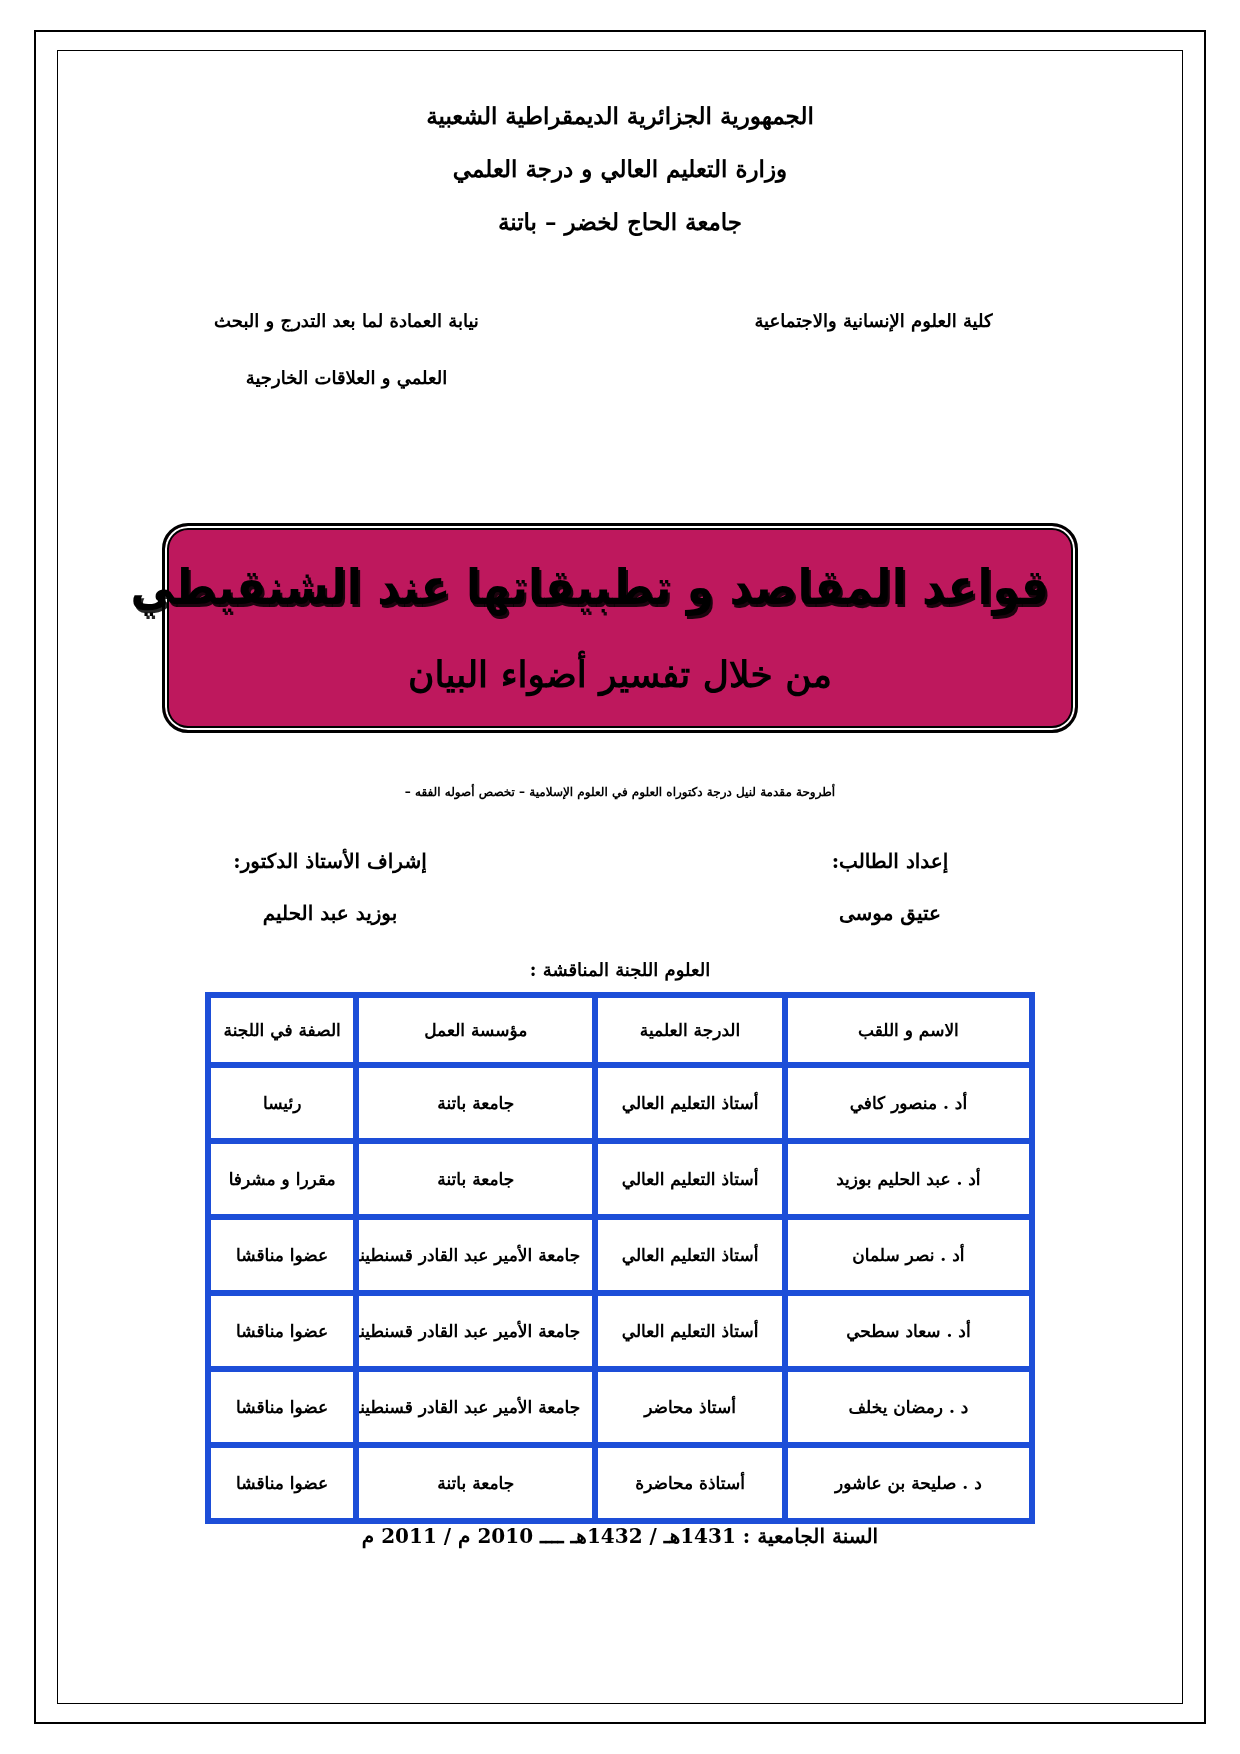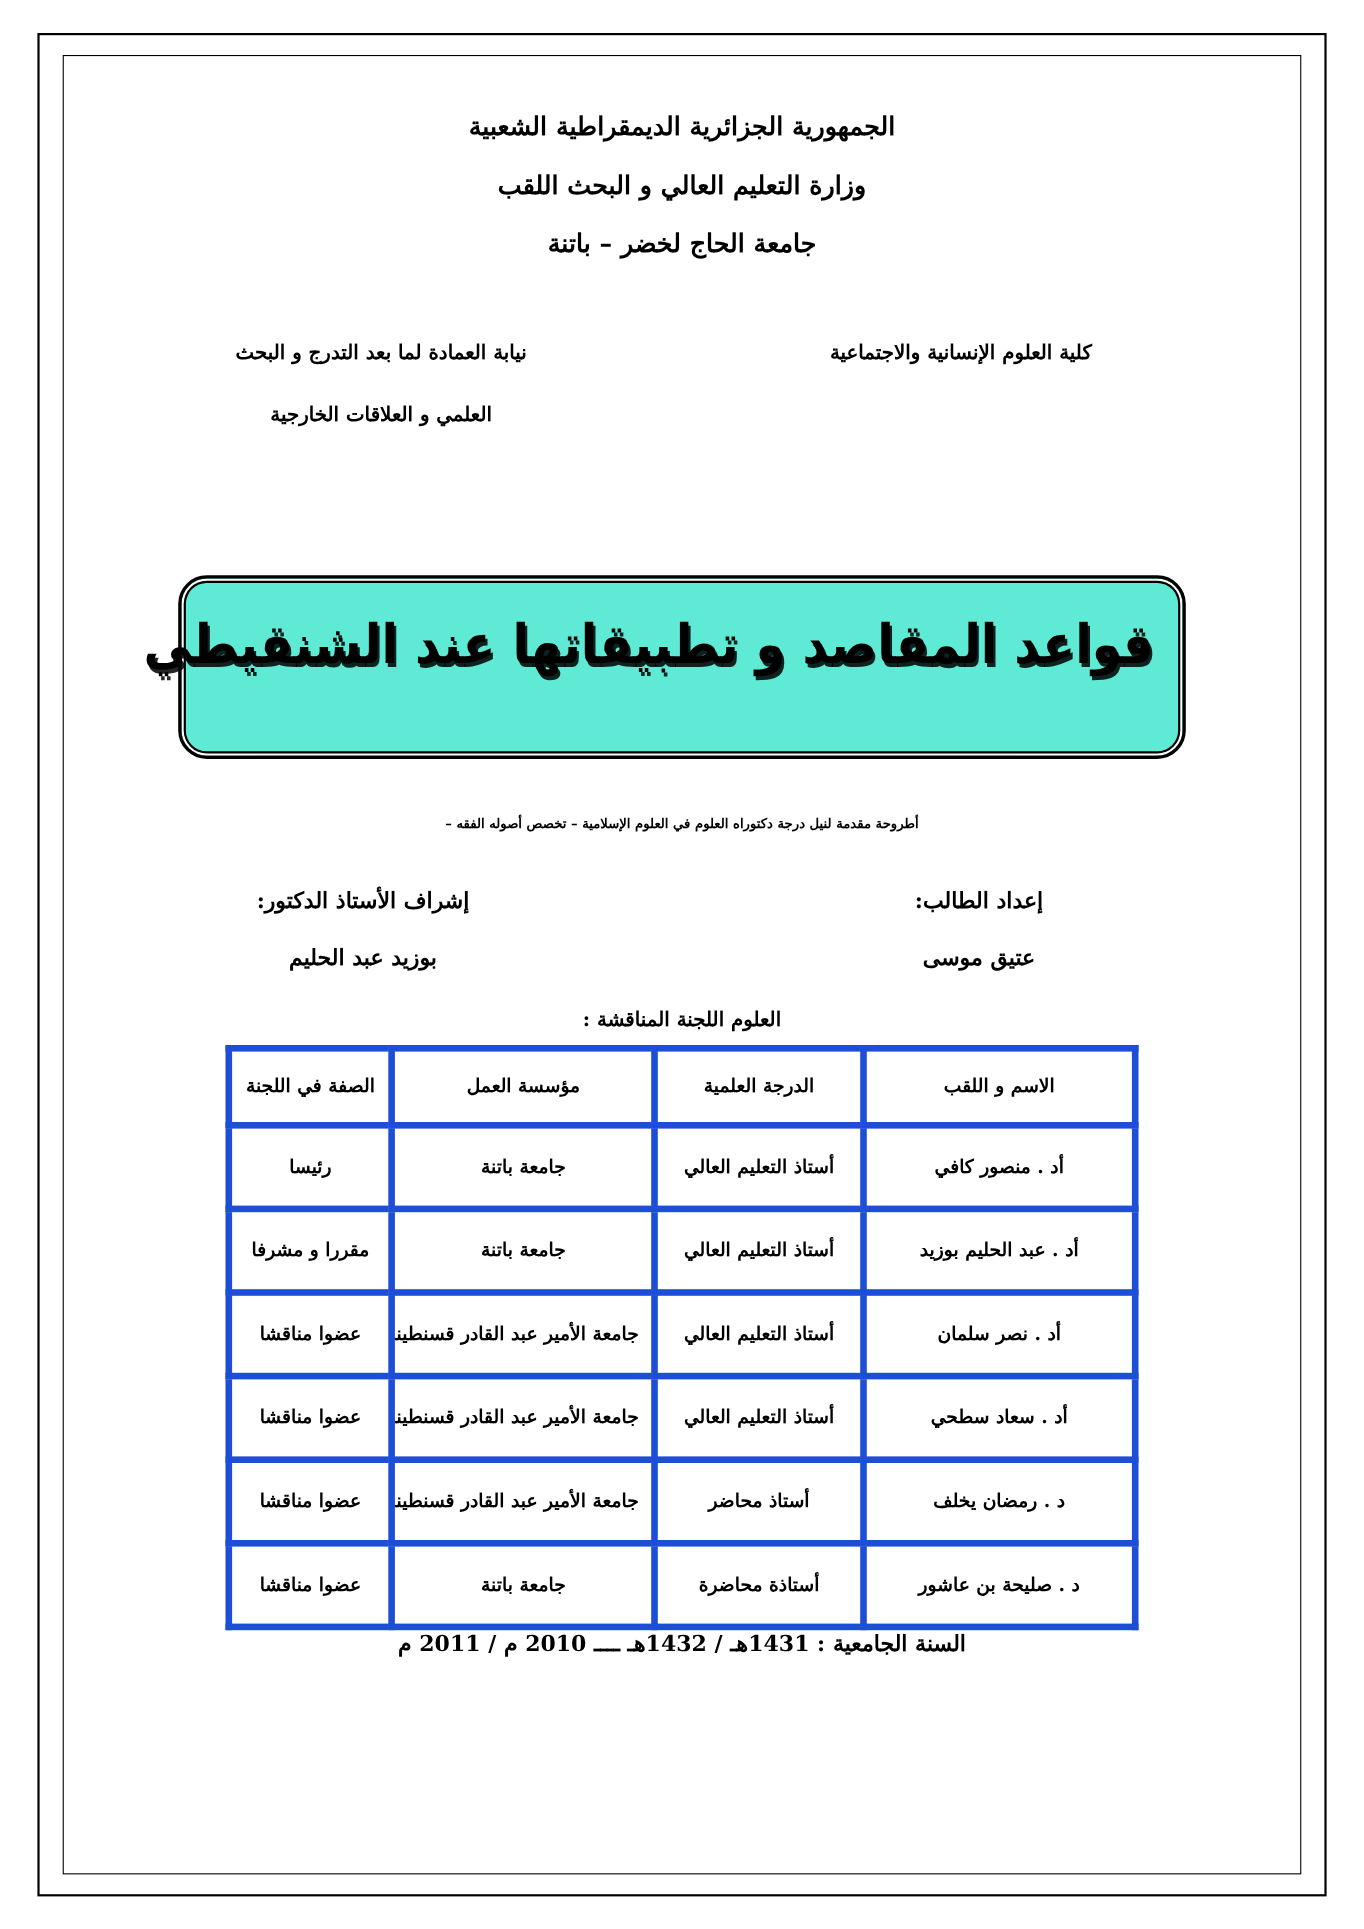--- a/index.html
+++ b/index.html
@@ -85,21 +85,21 @@
     justify-content: center;
   }
   .title-box {
     width: 916px;
     border: 3px solid #000;
     border-radius: 26px;
     box-shadow: 0 0 0 2px #fff inset, 0 0 0 4px #000 inset;
     padding: 36px 26px 34px 26px;
     box-sizing: border-box;
     text-align: center;
-    background: #5eead4;
+    background: #be185d;
   }
   .title-main {
     font-family: "DejaVu Sans", "Liberation Sans", sans-serif;
     font-weight: 700;
     font-size: 44px;
     line-height: 1.15;
     letter-spacing: 2px;
     transform: scaleY(1.12);
     transform-origin: center;
     text-shadow: 2px 3px 0 rgba(0,0,0,0.85);
@@ -185,37 +185,38 @@
 </head>
 <body>
 
 <div class="page-outer-frame"></div>
 <div class="page-inner-frame"></div>
 
 <div class="content">
 
   <div class="header-block">
     <div class="header-line">الجمهورية الجزائرية الديمقراطية الشعبية</div>
-    <div class="header-line">وزارة التعليم العالي و البحث اللقب</div>
+    <div class="header-line">وزارة التعليم العالي و درجة العلمي</div>
     <div class="header-line">جامعة الحاج لخضر – باتنة</div>
   </div>
 
   <div class="org-row">
     <div class="org-col right">
       <div>كلية العلوم الإنسانية والاجتماعية</div>
     </div>
     <div class="org-col left">
       <div>نيابة العمادة لما بعد التدرج  و البحث</div>
       <div>العلمي و العلاقات الخارجية</div>
     </div>
   </div>
 
   <div class="title-box-wrap">
     <div class="title-box">
       <div class="title-main">قواعد المقاصد و تطبيقاتها عند الشنقيطي</div>
+      <div class="title-sub">من خلال تفسير أضواء البيان</div>
     </div>
   </div>
 
   <div class="degree-line">أطروحة مقدمة لنيل درجة دكتوراه العلوم في العلوم الإسلامية – تخصص أصوله الفقه –</div>
 
   <div class="people-row">
     <div class="people-col right">
       <div class="people-label">إعداد الطالب:</div>
       <div class="people-name">عتيق موسى</div>
     </div>

